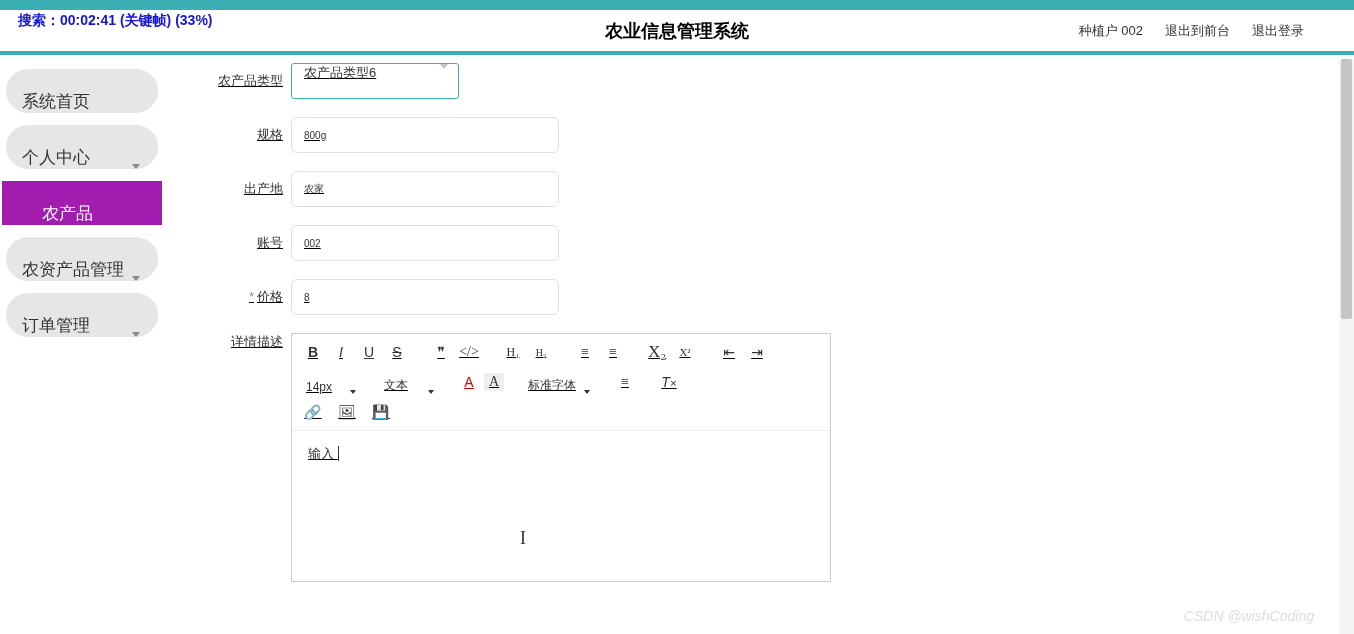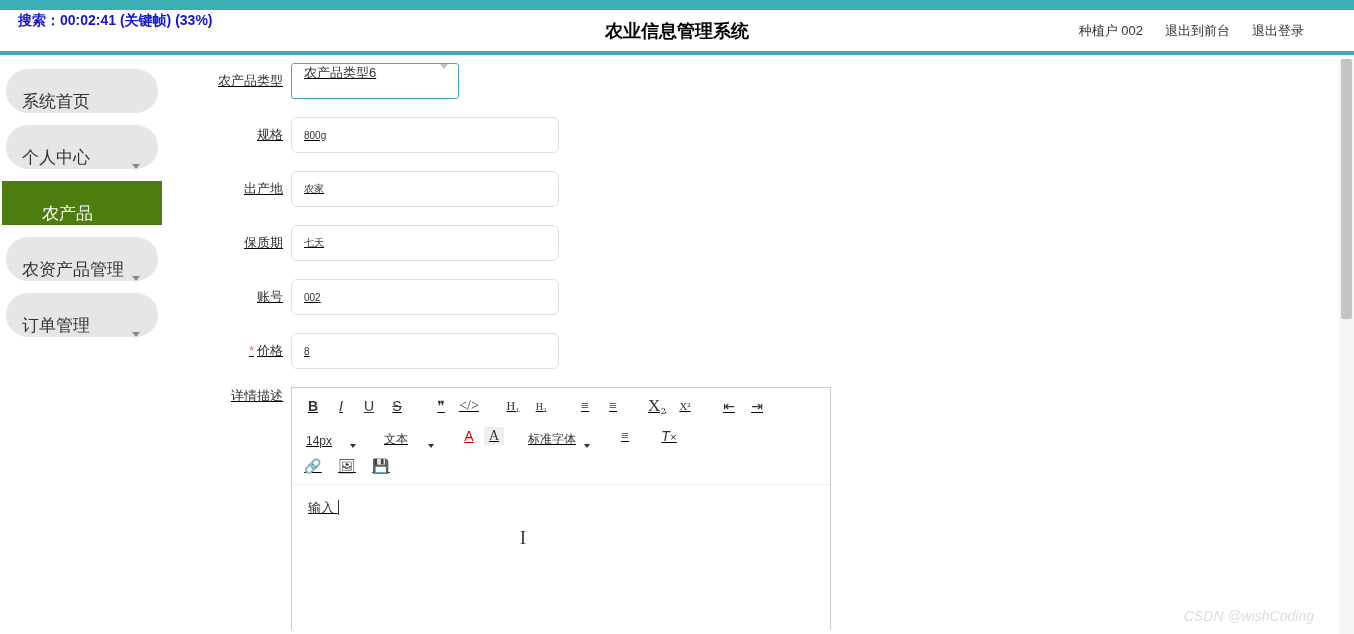--- a/index.html
+++ b/index.html
@@ -32,21 +32,21 @@
     
     .sidebar { width: 165px; padding: 14px 0 0 6px; }
     .sidebar-item {
       width: 152px; height: 44px; border-radius: 22px;
       background: #e6e6e6; margin-bottom: 12px;
       display: flex; align-items: flex-end; padding: 0 16px;
       font-size: 17px; color: #333; cursor: pointer;
       position: relative;
     }
     .sidebar-item.active {
-      background: #4d7c0f; border-radius: 0; color: #fff;
+      background: #a21caf; border-radius: 0; color: #fff;
       width: 160px; margin-left: -4px; padding-left: 40px;
     }
     .chevron {
       position: absolute; right: 18px; width: 0; height: 0;
       border-left: 4px solid transparent; border-right: 4px solid transparent;
     }
     .chevron.down { border-top: 5px solid #888; }
     .chevron.up { border-bottom: 5px solid #888; }
     
     .content { flex: 1; padding: 8px 20px 0 40px; overflow-y: auto; text-decoration: underline; }
@@ -176,24 +176,20 @@
     <div class="form-row">
       <div class="form-label">规格</div>
       <input class="form-input" value="800g" style="">
     </div>
 
     <div class="form-row">
       <div class="form-label">出产地</div>
       <input class="form-input" value="农家" style="">
     </div>
 
-    <div class="form-row">
-      <div class="form-label">保质期</div>
-      <input class="form-input" value="七天" style="">
-    </div>
 
     <div class="form-row">
       <div class="form-label">账号</div>
       <input class="form-input" value="002" style="">
     </div>
 
     <div class="form-row">
       <div class="form-label"><span class="req">*</span><span>价格</span></div>
       <input class="form-input" value="8" style="">
     </div>

